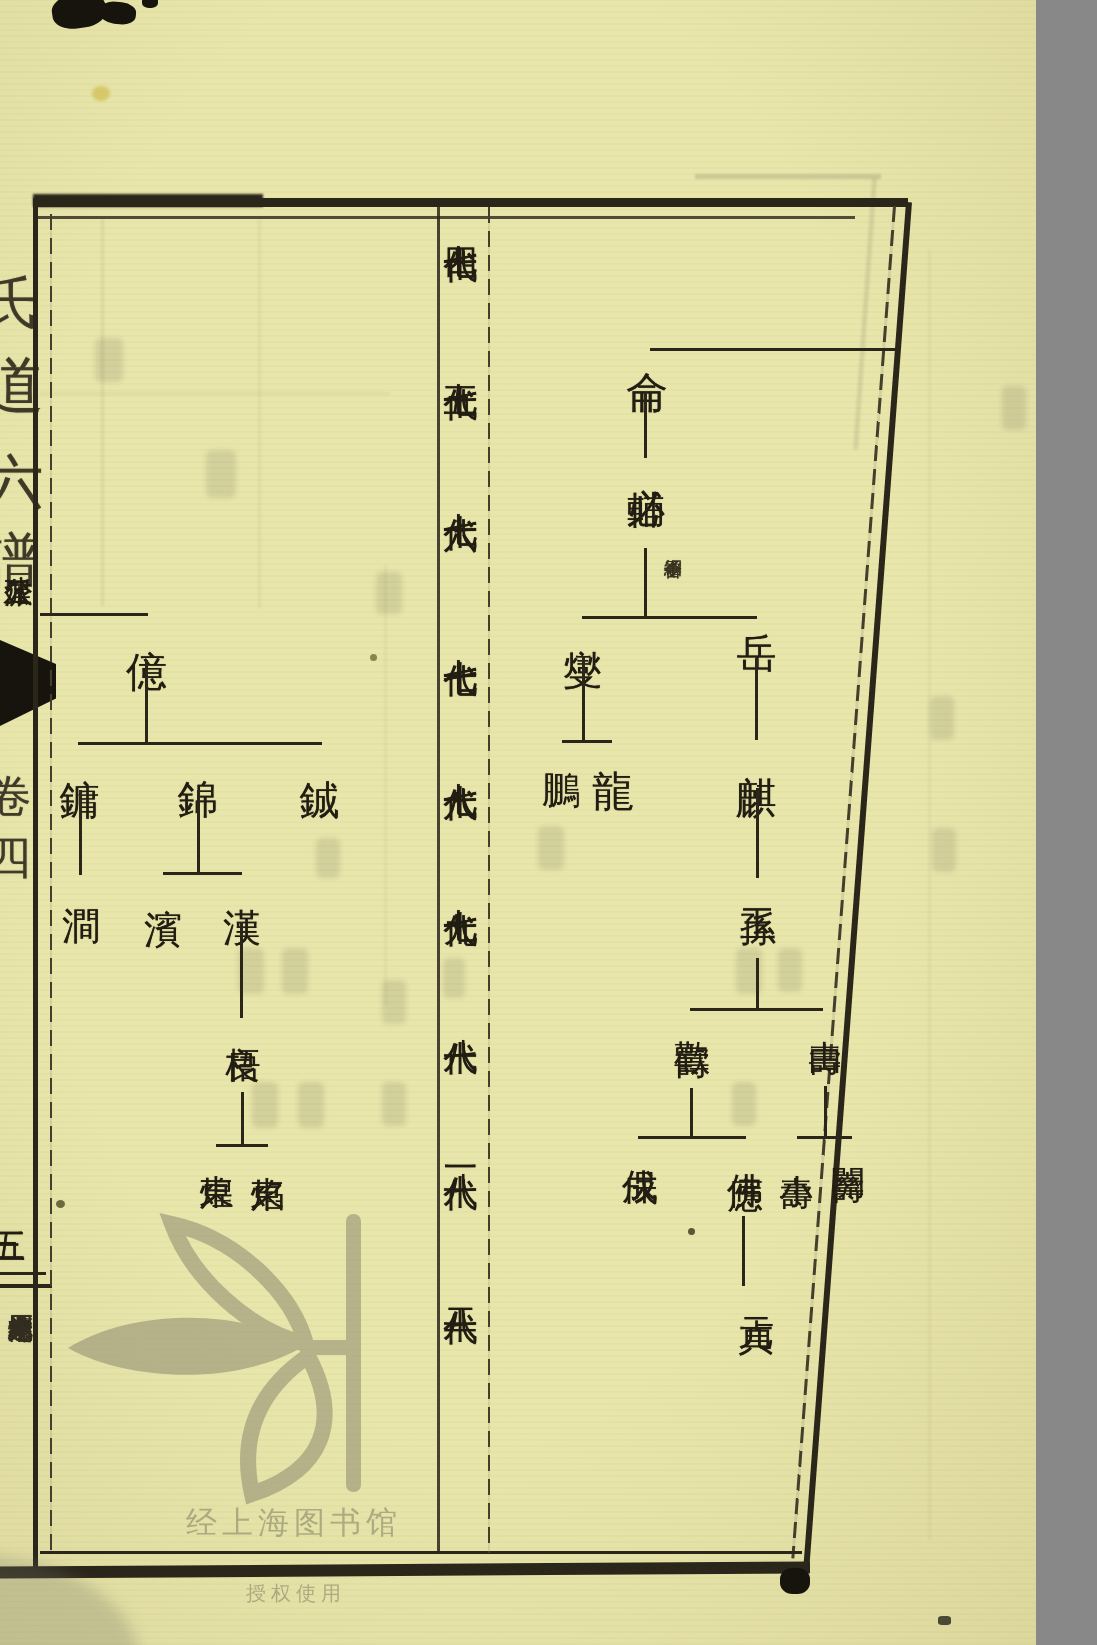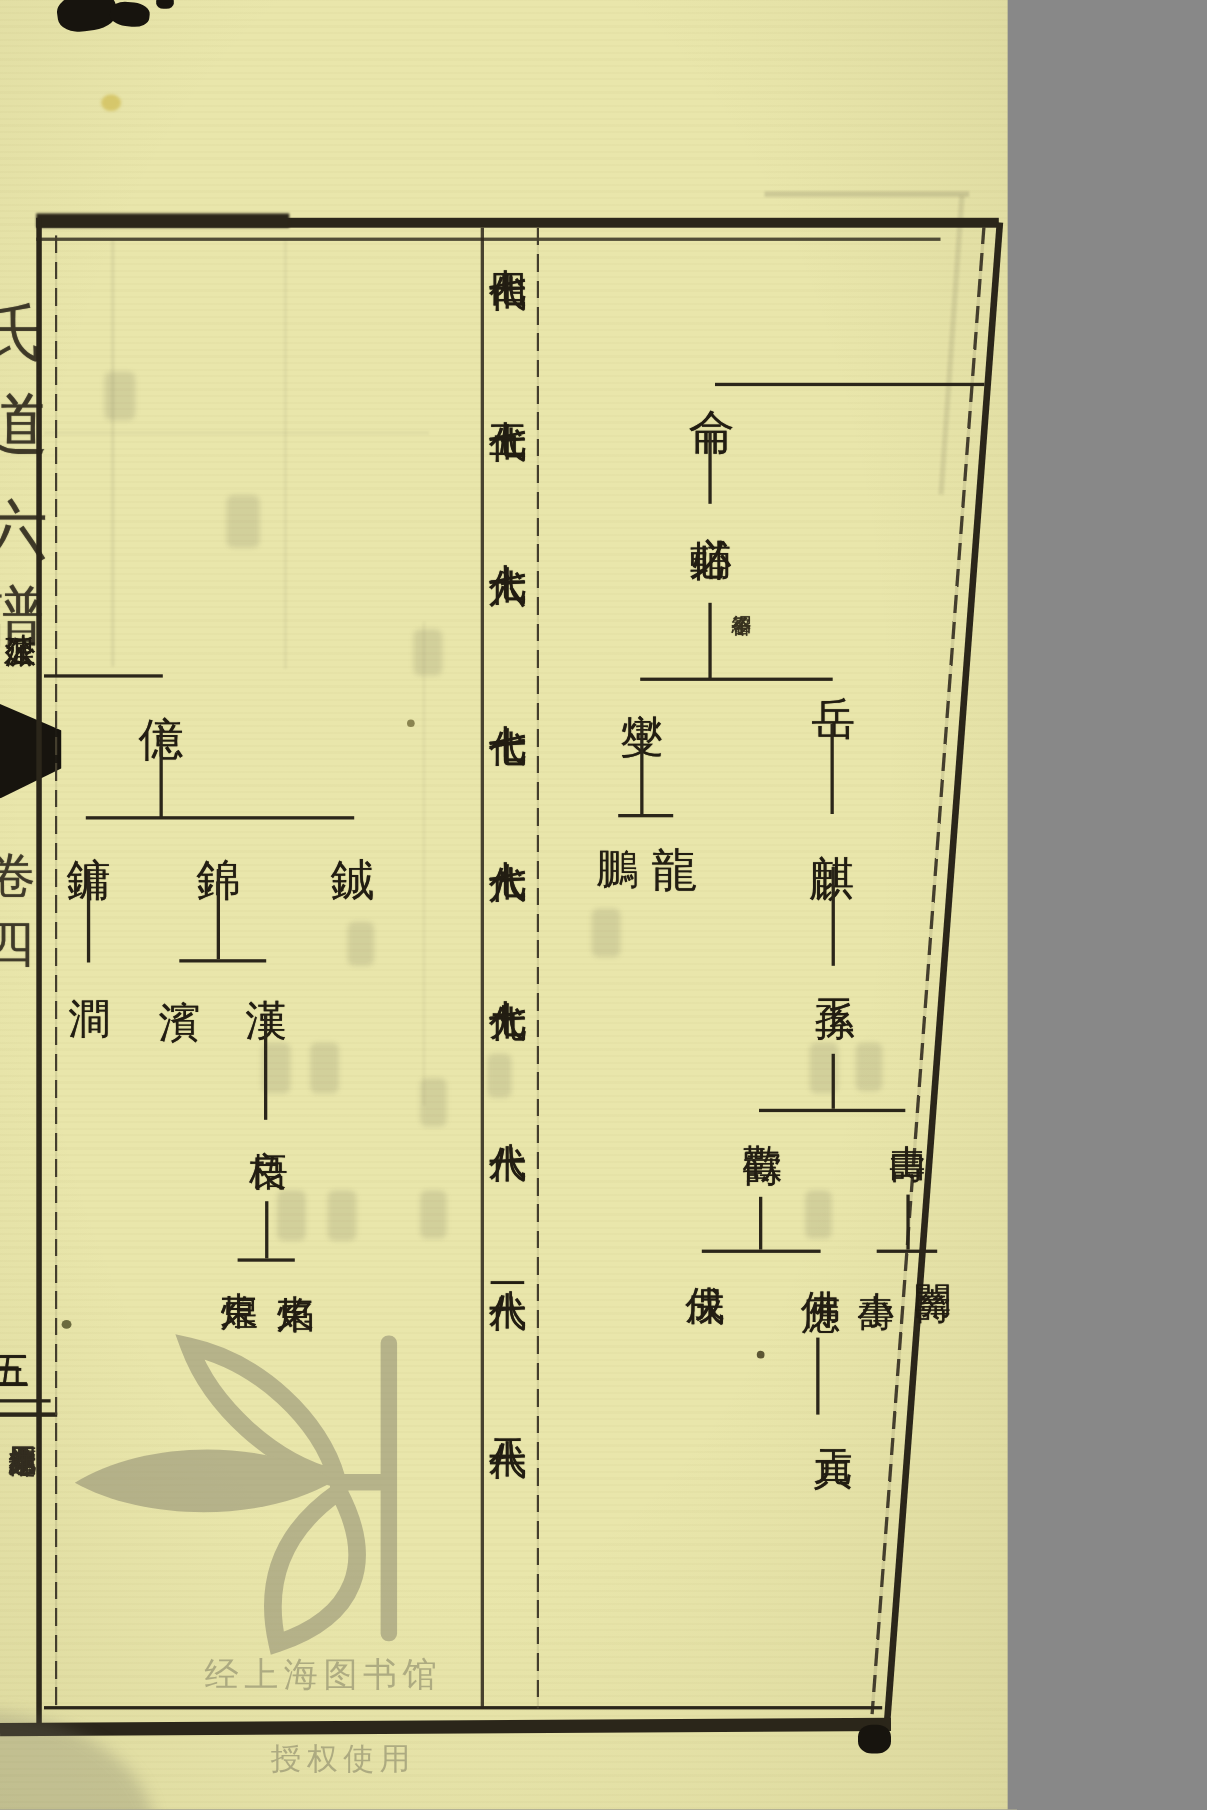--- a/index.html
+++ b/index.html
@@ -1,22 +1,23 @@
 <!DOCTYPE html>
 <html><head>
 <meta charset="utf-8">
 <style>
   html,body{margin:0;padding:0;background:#888;}
   .page{
-    position:relative;width:916px;height:1645px;overflow:hidden;
+    position:relative;width:1004px;height:1645px;overflow:hidden;
     background-color:#e9e6ab;
     background-image:
       radial-gradient(ellipse at 45% 42%, rgba(0,0,0,0) 55%, rgba(120,110,60,.12) 100%),
       repeating-linear-gradient(0deg, rgba(165,155,95,.05) 0 2px, rgba(0,0,0,0) 2px 6px);
     font-family:"DejaVu Serif","Liberation Serif",serif;
+    padding-left:32px;
   }
   .abs{position:absolute;}
   .ink{position:absolute;background:#2b261a;}
   .ink-dash{position:absolute;background:repeating-linear-gradient(180deg,#443e2d 0 16px,rgba(68,62,45,.12) 16px 24px);}
   .vtext{
     position:absolute;writing-mode:vertical-rl;text-orientation:upright;
     line-height:1;color:#221d12;letter-spacing:2px;
     text-shadow:0 0 .7px rgba(34,29,18,.85);
   }
   .faint{color:rgba(60,55,40,.55);filter:blur(.7px);}
@@ -61,21 +62,21 @@
   <svg class="abs" style="left:40px;top:1140px;opacity:.55;" width="390" height="400" viewBox="0 0 390 400">
     <g fill="none" stroke="#8d8a70" stroke-width="16">
       <path d="M132,84 C196,98 252,152 266,204 C208,190 152,138 132,84 Z"></path>
       <path d="M268,216 C302,280 284,330 212,354 C198,292 222,248 268,216 Z"></path>
     </g>
     <path d="M28,208 C92,168 202,168 264,206 C202,244 92,244 28,208 Z" fill="#8d8a70"></path>
     <rect x="260" y="200" width="52" height="15" fill="#8d8a70"></rect>
     <rect x="306" y="74" width="15" height="278" rx="7" fill="#8d8a70"></rect>
   </svg>
   <div class="wm-text" style="left:186px;top:1502px;font-size:31px;letter-spacing:5px;">经上海图书馆</div>
-  <div class="wm-text" style="left:246px;top:1580px;font-size:28px;letter-spacing:5px;">授权使用</div>
+  <div class="wm-text" style="left:246px;top:1580px;font-size:20px;letter-spacing:5px;">授权使用</div>
 
   <div class="vtext faint" style="left:-16px;top:228px;font-size:56px;">氏</div>
   <div class="vtext faint" style="left:-18px;top:306px;font-size:62px;">道</div>
   <div class="vtext faint" style="left:-14px;top:404px;font-size:58px;">六</div>
   <div class="vtext faint" style="left:-18px;top:482px;font-size:58px;">譜</div>
   <div class="vtext" style="left:4px;top:553px;font-size:29px;letter-spacing:1px;">建公派</div>
   <div class="tab" style="left:0;top:640px;width:56px;height:86px;"></div>
   <div class="vtext faint" style="left:-12px;top:740px;font-size:44px;">卷</div>
   <div class="vtext faint" style="left:-14px;top:804px;font-size:46px;">四</div>
   <div class="vtext" style="left:-8px;top:1206px;font-size:34px;letter-spacing:0;">五三</div>

